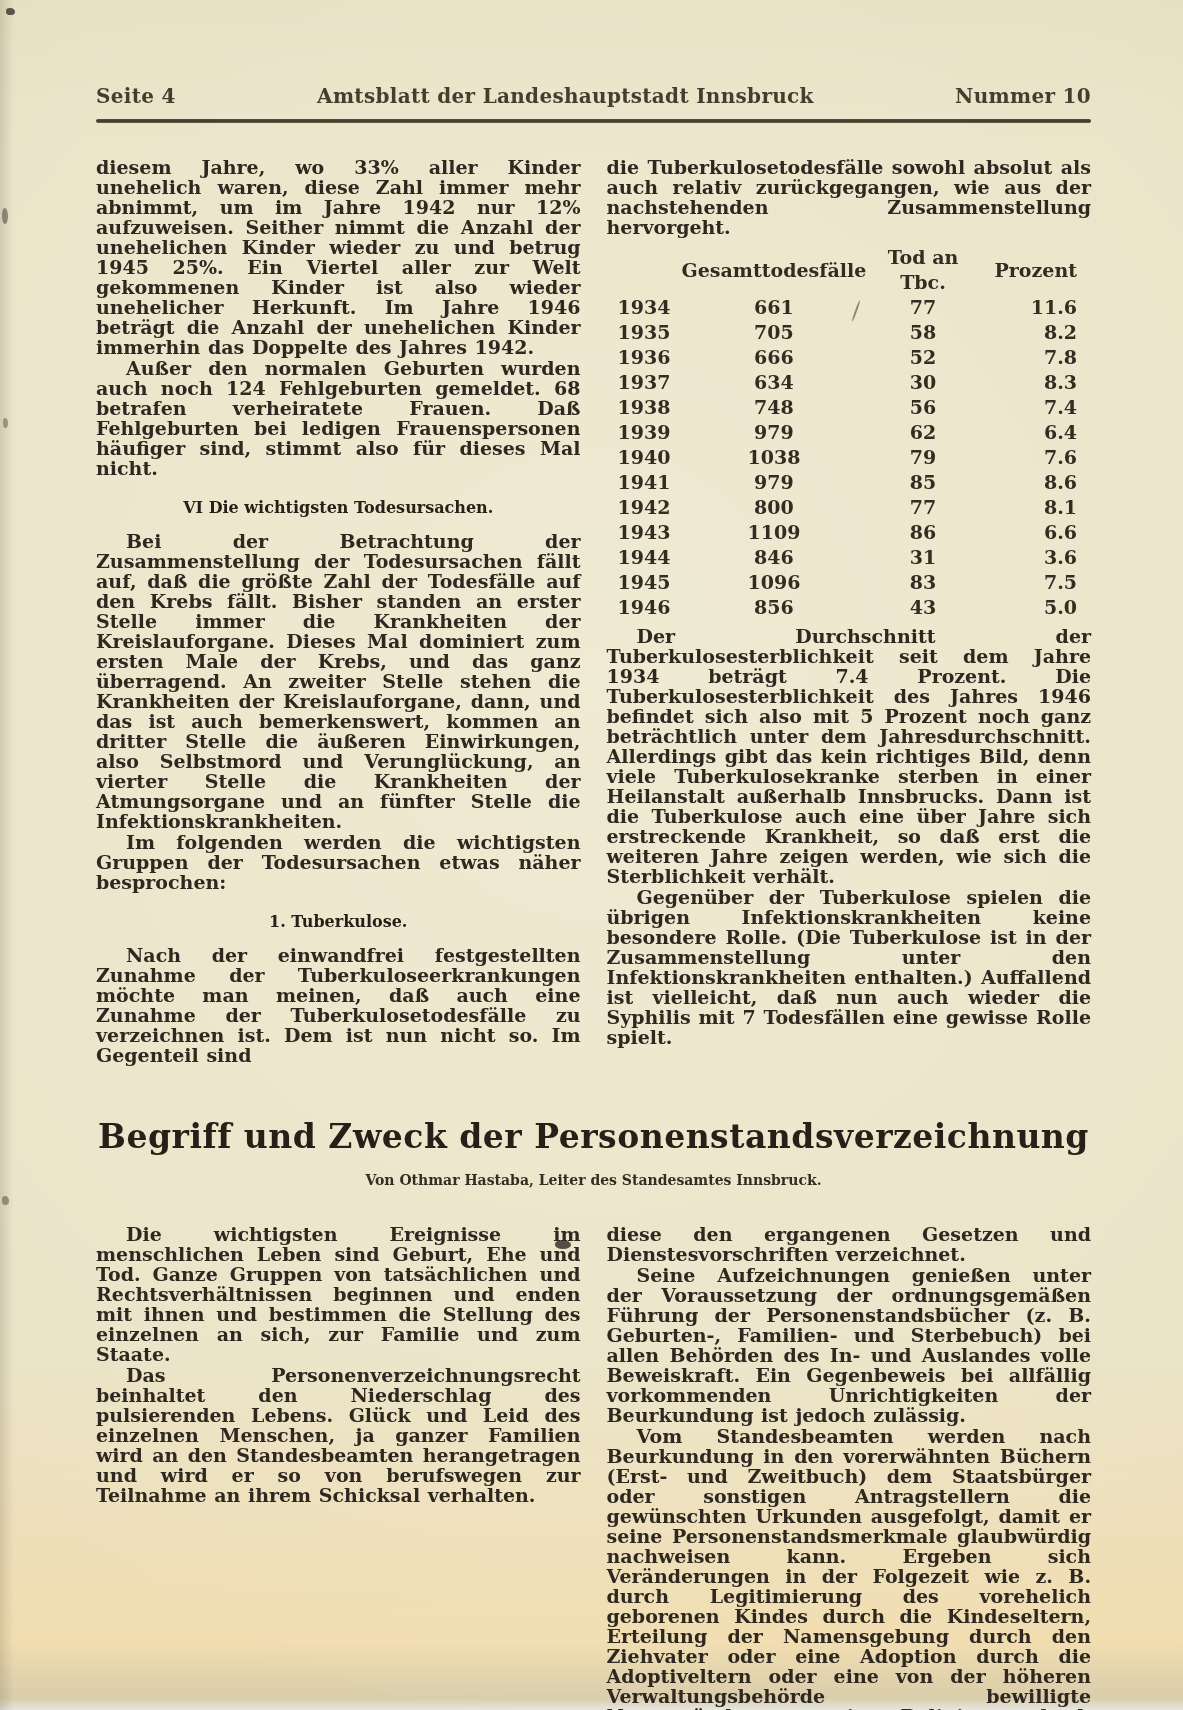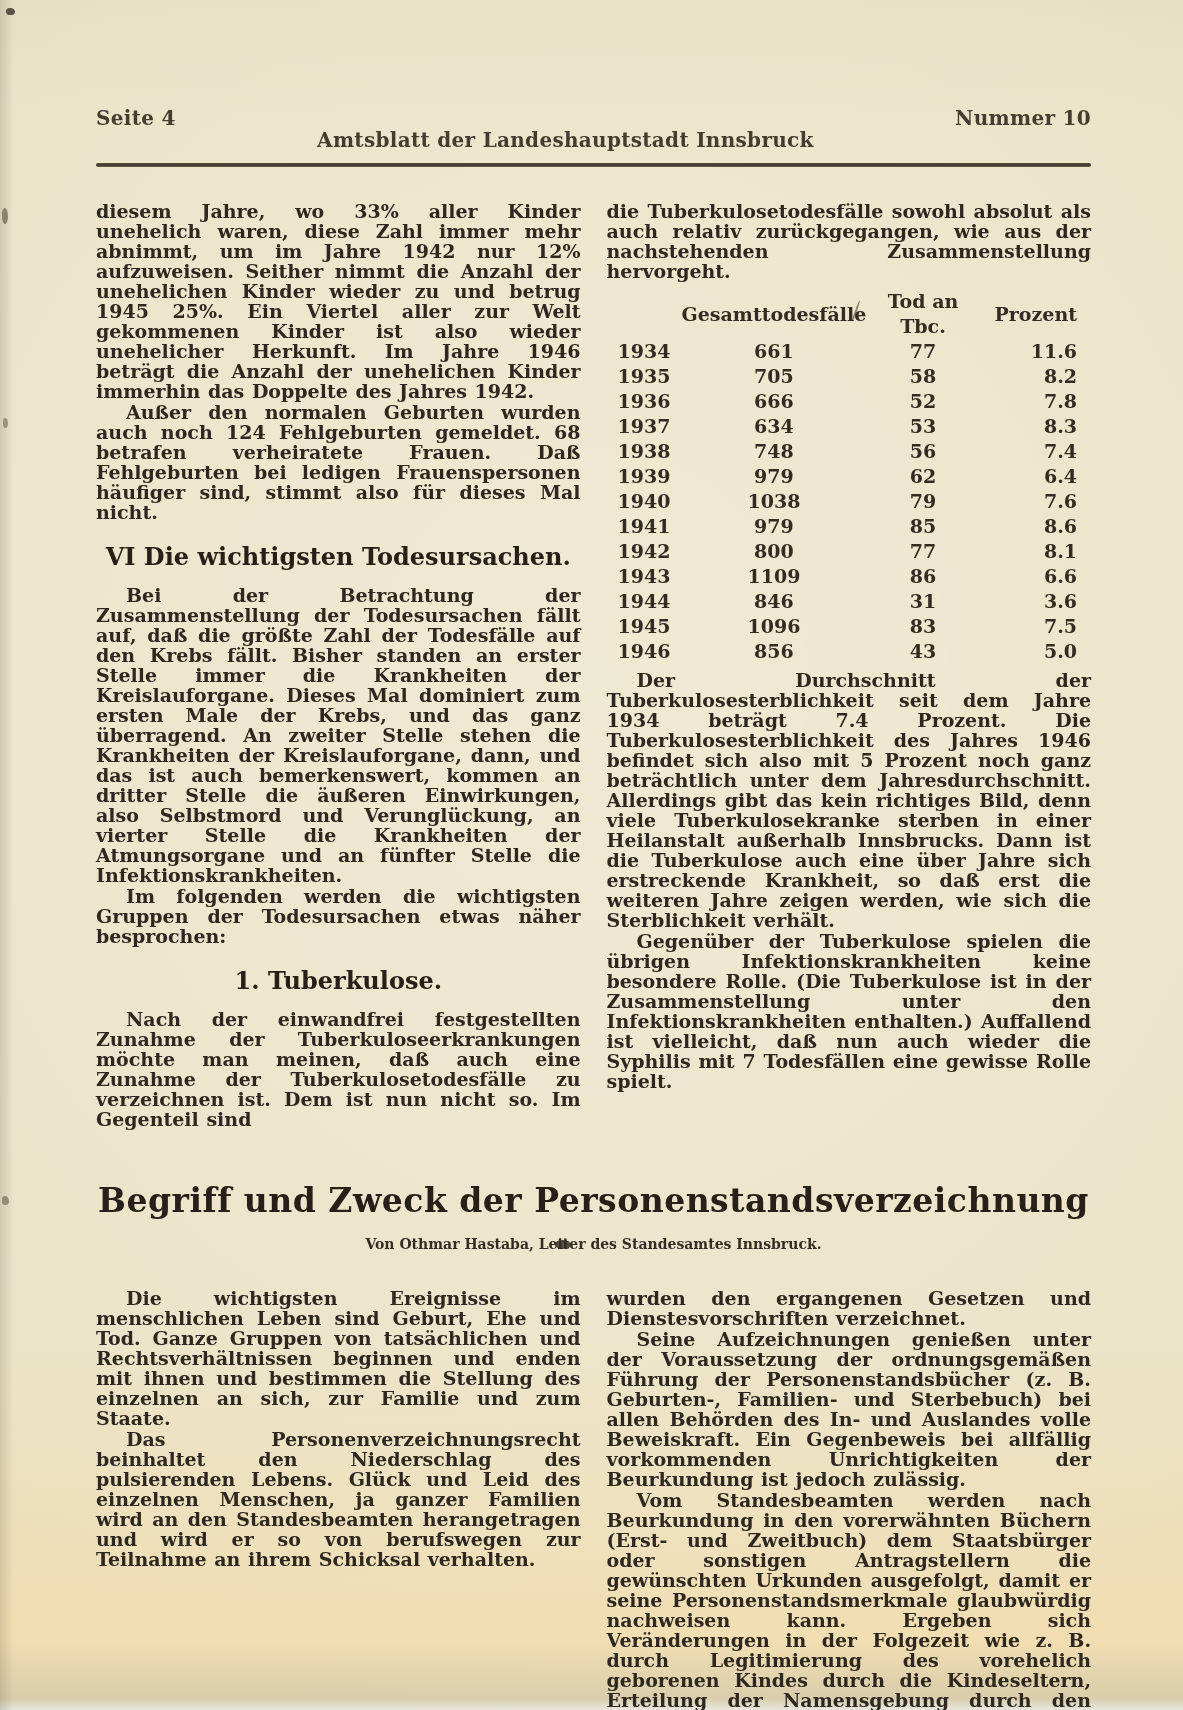--- a/index.html
+++ b/index.html
@@ -31,21 +31,21 @@
   .speck.s5 { left: 855px; top: 300px;  width: 2px;  height: 22px; transform: rotate(20deg); opacity:.55;}
   .speck.s6 { left: 2px;  top: 1196px; width: 7px;  height: 9px; opacity:.45;}
 
   .inner { position: relative; padding: 84px 92px 0 96px; }
 
   .masthead {
     display: flex; justify-content: space-between; align-items: center;
     font-size: 20px; font-weight: 700; color: #453d2f;
     letter-spacing: 0.3px;
   }
-  .masthead .mid { flex: 1; text-align: center; margin-top: 44px; }
+  .masthead .mid { flex: 1; text-align: center; }
   .rule {
     margin-top: 11px; height: 4px;
     background: linear-gradient(180deg, #57503f, #3d372b 55%, #6d6550);
     border-radius: 2px;
   }
 
   .cols { display: flex; gap: 26px; margin-top: 34px; }
   .col  { flex: 1; min-width: 0; }
 
   p {
@@ -55,21 +55,21 @@
     text-align: justify;
     text-indent: 30px;
     hyphens: auto; -webkit-hyphens: auto;
     word-spacing: 1px;
   }
   p.noindent { text-indent: 0; }
   p + p, h3 + p { margin-top: 1px; }
 
   h3 {
     margin: 20px 0 14px; text-align: center;
-    font-size: 24px; font-weight: 700; color: #262018;
+    font-size: 16px; font-weight: 700; color: #262018;
   }
 
   table.stat-table {
     width: 100%; border-collapse: collapse;
     margin: 8px 0 6px;
   }
   table.stat-table th, table.stat-table td {
     font-size: 19px; font-weight: 700; color: #332c22;
     padding: 0; height: 25px; line-height: 25px; text-align: center;
   }
@@ -152,21 +152,21 @@
               </tr>
               <tr>
                 <td>1936</td>
                 <td>666</td>
                 <td>52</td>
                 <td>7.8</td>
               </tr>
               <tr>
                 <td>1937</td>
                 <td>634</td>
-                <td>53</td>
+                <td>30</td>
                 <td>8.3</td>
               </tr>
               <tr>
                 <td>1938</td>
                 <td>748</td>
                 <td>56</td>
                 <td>7.4</td>
               </tr>
               <tr>
                 <td>1939</td>
@@ -228,20 +228,20 @@
       <div class="byline">Von Othmar Hastaba, Leiter des Standesamtes Innsbruck.</div>
     </section>
 
     <section class="cols bottom">
       <div class="col">
         <p>Die wichtigsten Ereignisse im menschlichen Leben sind Geburt, Ehe und Tod. Ganze Gruppen von tatsächlichen und Rechtsverhältnissen beginnen und enden mit ihnen und bestimmen die Stellung des einzelnen an sich, zur Familie und zum Staate.</p>
         <p>Das Personenverzeichnungsrecht beinhaltet den Niederschlag des pulsierenden Lebens. Glück und Leid des einzelnen Menschen, ja ganzer Familien wird an den Standesbeamten herangetragen und wird er so von berufswegen zur Teilnahme an ihrem Schicksal verhalten.</p>
 
       </div>
       <div class="col">
-        <p class="noindent">wurden den ergangenen Gesetzen und Dienstesvorschriften verzeichnet.</p>
+        <p class="noindent">diese den ergangenen Gesetzen und Dienstesvorschriften verzeichnet.</p>
         <p>Seine Aufzeichnungen genießen unter der Voraussetzung der ordnungsgemäßen Führung der Personenstandsbücher (z. B. Geburten-, Familien- und Sterbebuch) bei allen Behörden des In- und Auslandes volle Beweiskraft. Ein Gegenbeweis bei allfällig vorkommenden Unrichtigkeiten der Beurkundung ist jedoch zulässig.</p>
         <p>Vom Standesbeamten werden nach Beurkundung in den vorerwähnten Büchern (Erst- und Zweitbuch) dem Staatsbürger oder sonstigen Antragstellern die gewünschten Urkunden ausgefolgt, damit er seine Personenstandsmerkmale glaubwürdig nachweisen kann. Ergeben sich Veränderungen in der Folgezeit wie z. B. durch Legitimierung des vorehelich geborenen Kindes durch die Kindeseltern, Erteilung der Namensgebung durch den Ziehvater oder eine Adoption durch die Adoptiveltern oder eine von der höheren Verwaltungsbehörde bewilligte Namensänderung, ein Religionswechsel, eine Scheidung oder Auflösung der Ehe usw., so werden diese Änderungen mittels Randvermerken</p>
       </div>
     </section>
 
   </div>
 </div>
 
 </body></html>

